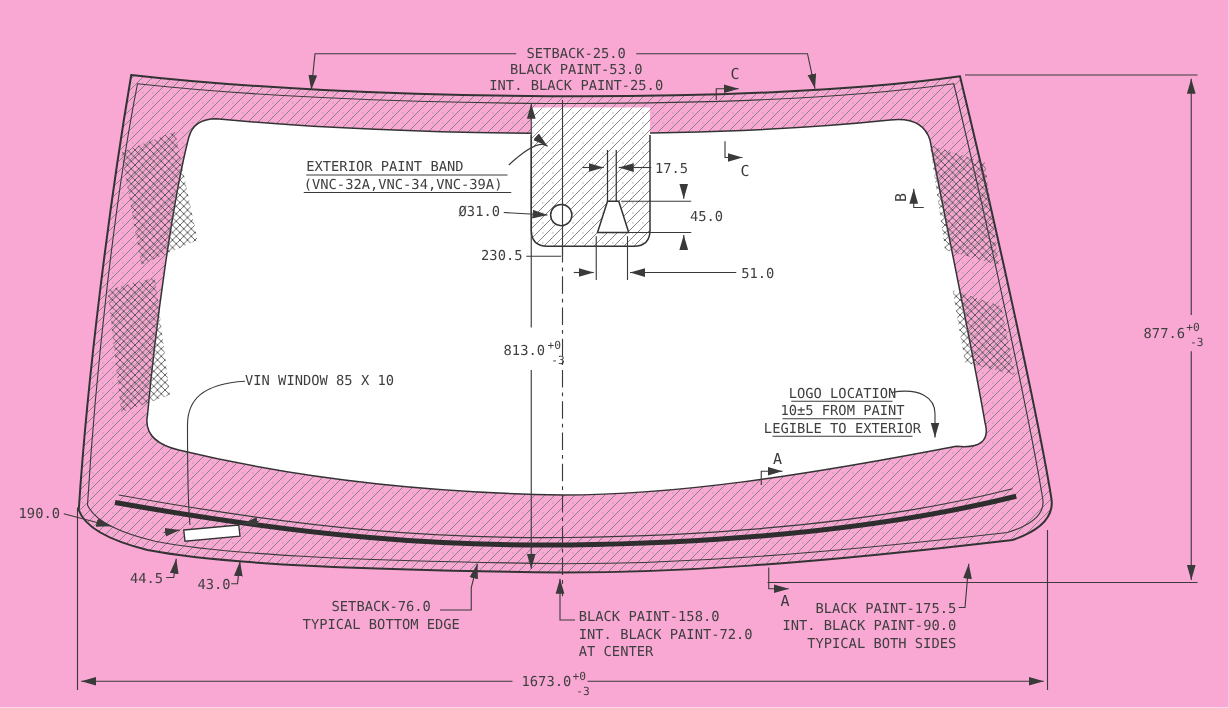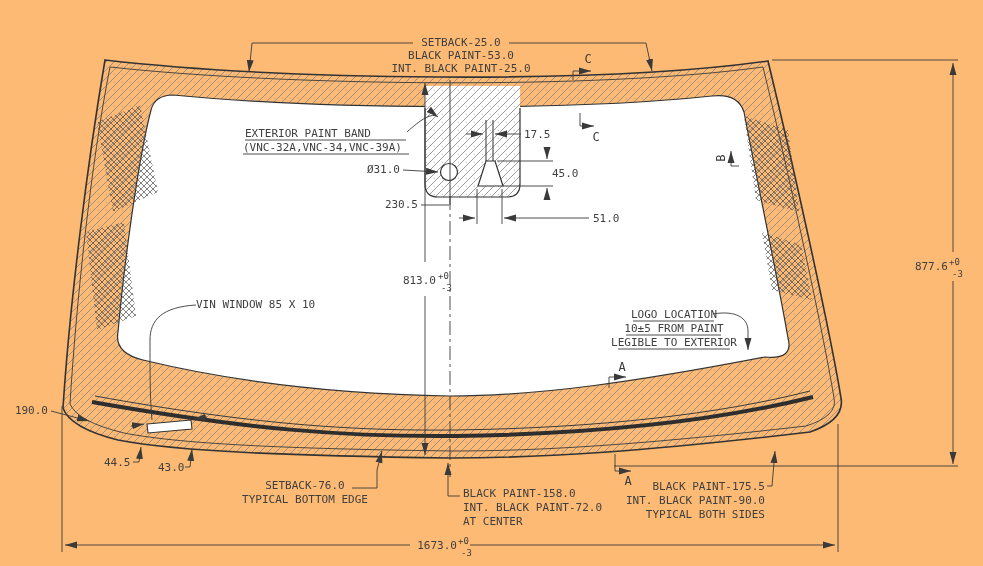--- a/index.html
+++ b/index.html
@@ -1,16 +1,16 @@
 <!DOCTYPE html>
 <html><head>
 <meta charset="utf-8">
 <style>
   html,body{margin:0;padding:0;background:#ffffff;}
-  .stage{position:relative;width:983px;height:566px;background:#fdba74;overflow:hidden;}
+  .stage{position:relative;width:983px;height:566px;background:#f9a8d4;overflow:hidden;}
   svg{display:block;}
   text{font-family:"DejaVu Sans Mono","Liberation Mono",monospace;font-size:11px;fill:#3f3f3f;}
   text.sec{font-size:12px;fill:#3a3a3a;}
   text.tol{font-size:9px;}
   .ln{stroke:#3a3a3a;stroke-width:0.9;fill:none;}
   .obj{stroke:#333;fill:none;}
 </style>
 </head>
 <body>
 

